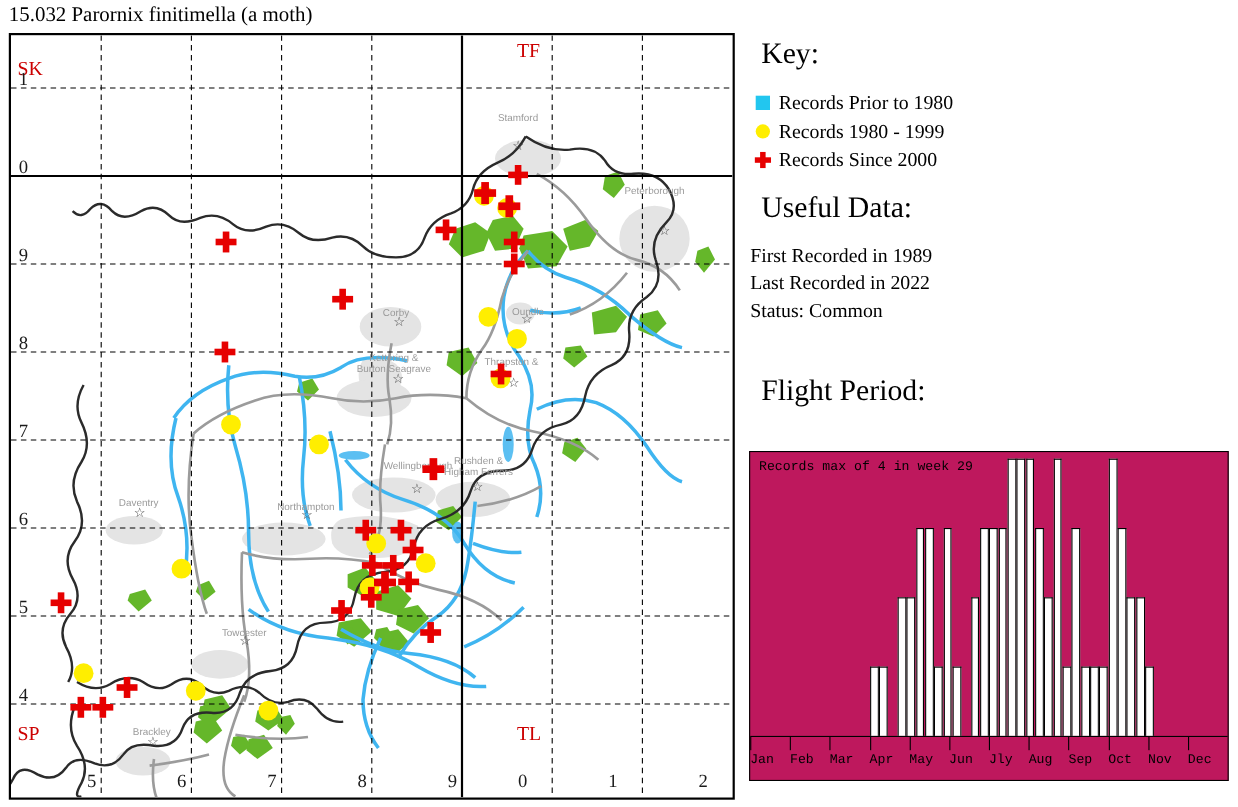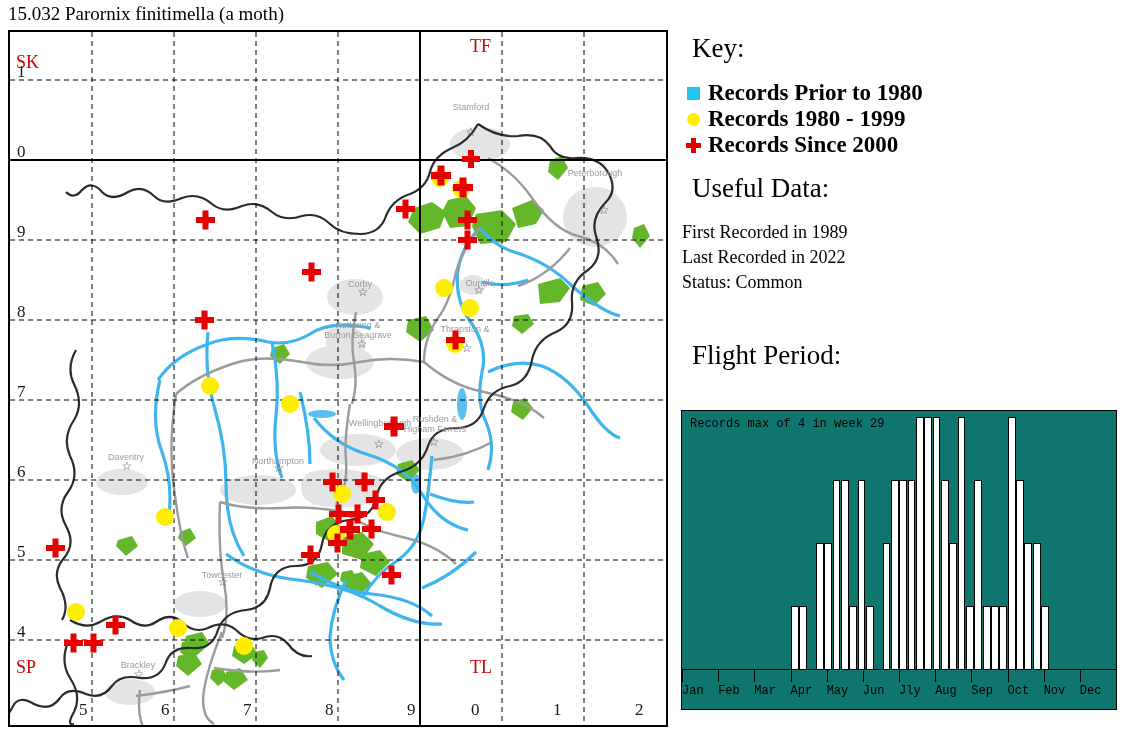--- a/index.html
+++ b/index.html
@@ -19,30 +19,30 @@
               color:#1a1a1a;}
   .corner-label{position:absolute;font-size:18px;font-family:"Liberation Serif",serif;
                 color:#cc0000;font-weight:normal;}
 
   
   #right-col{position:absolute;left:676px;top:30px;width:441px;height:697px;}
   .section-head{font-size:27px;font-family:"Liberation Serif",serif;line-height:32px;
                 margin:16px;padding:0;color:#000;}
   .key-row{display:flex;align-items:center;height:26px;margin-left:6px;}
   .key-sym{width:22px;display:flex;align-items:center;justify-content:center;}
-  .key-text{font-size:23px;font-family:"Liberation Serif",serif;color:#000;
-            margin-left:4px;white-space:nowrap;font-weight:bold;}
+  .key-text{font-size:18px;font-family:"Liberation Serif",serif;color:#000;
+            margin-left:4px;white-space:nowrap;}
   .sq{width:13px;height:13px;background:#22c6ef;display:block;}
   .ci{width:13px;height:13px;border-radius:50%;background:#ffee00;display:block;}
   .data-line{font-size:18px;font-family:"Liberation Serif",serif;line-height:25px;
              margin-left:6px;color:#000;white-space:nowrap;}
 
   
   #flight-chart-box{position:absolute;left:681px;top:410px;width:436px;height:300px;
-                    border:1px solid #000;box-sizing:border-box;background:#0f766e;}
+                    border:1px solid #000;box-sizing:border-box;background:#be185d;}
   #chart-note{position:absolute;left:8px;top:6px;font-size:12px;
               font-family:"Liberation Mono","DejaVu Sans Mono",monospace;color:#000;
               white-space:nowrap;}
   #plot-area{position:absolute;left:0px;top:0px;width:434px;height:258px;}
   #axis-line{position:absolute;left:0;top:258px;width:434px;height:1px;background:#000;}
   #month-strip{position:absolute;left:0;top:259px;width:434px;height:39px;}
   .month-cell{position:absolute;top:0;height:39px;}
   .month-tick{position:absolute;left:0;top:0;width:1px;height:12px;background:#000;}
   .month-name{position:absolute;top:14px;left:0;width:100%;
               font-size:12px;font-family:"Liberation Mono","DejaVu Sans Mono",monospace;

